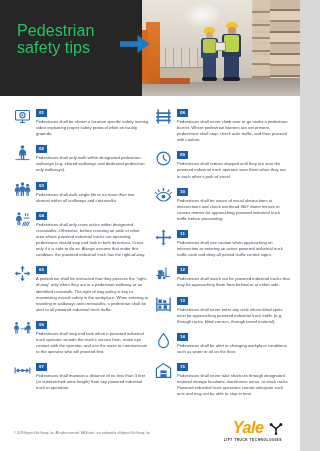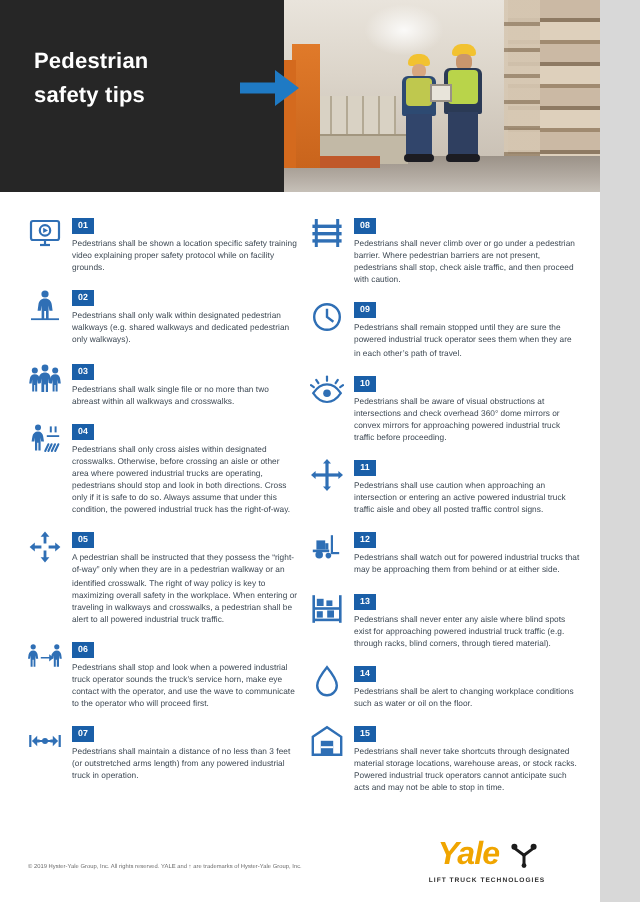--- a/index.html
+++ b/index.html
@@ -35,24 +35,24 @@
     width: 142px;
     height: 96px;
     background: #262626;
     z-index: 3;
   }
   .header-title {
     position: absolute;
     left: 17px;
     top: 23px;
     width: 110px;
-    color: #ffffff;
-    font-size: 11px;
+    color: #22c55e;
+    font-size: 16px;
     line-height: 16.5px;
-    font-weight: 700;
+    font-weight: 400;
     letter-spacing: 0.1px;
     white-space: pre-line;
   }
   .header-arrow {
     position: absolute;
     left: 120px;
     top: 33px;
     width: 30px;
     height: 22px;
     z-index: 4;
@@ -211,21 +211,21 @@
     color: #6b6b6b;
     font-size: 2.9px;
     line-height: 4px;
     letter-spacing: 0.02px;
   }
   .logo {
     position: absolute;
     right: 17px;
     top: 14px;
     width: 78px;
-    text-align: center;
+    text-align: right;
   }
   .logo-word {
     display: inline-block;
     color: #f0a500;
     font-size: 16px;
     font-weight: 700;
     font-style: italic;
     line-height: 16px;
     letter-spacing: -0.4px;
     font-family: "Liberation Sans", sans-serif;

